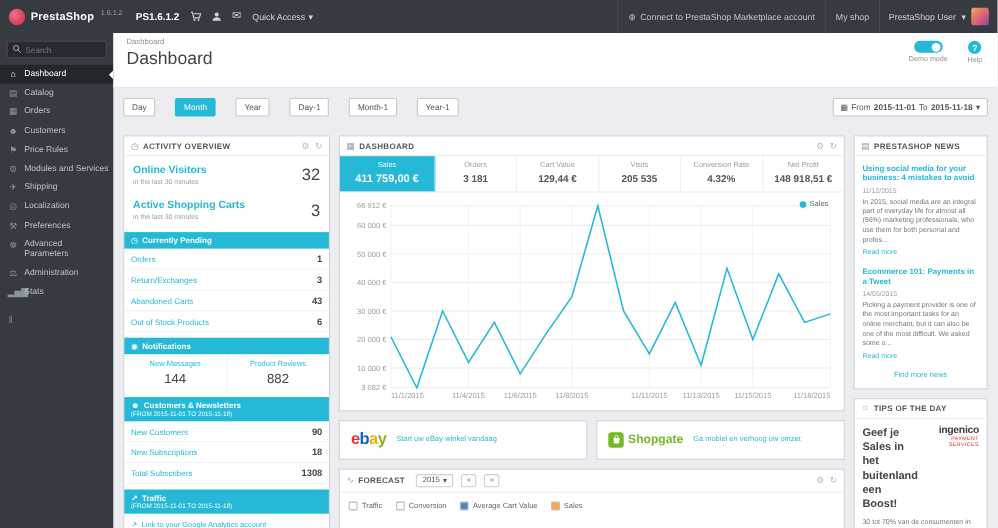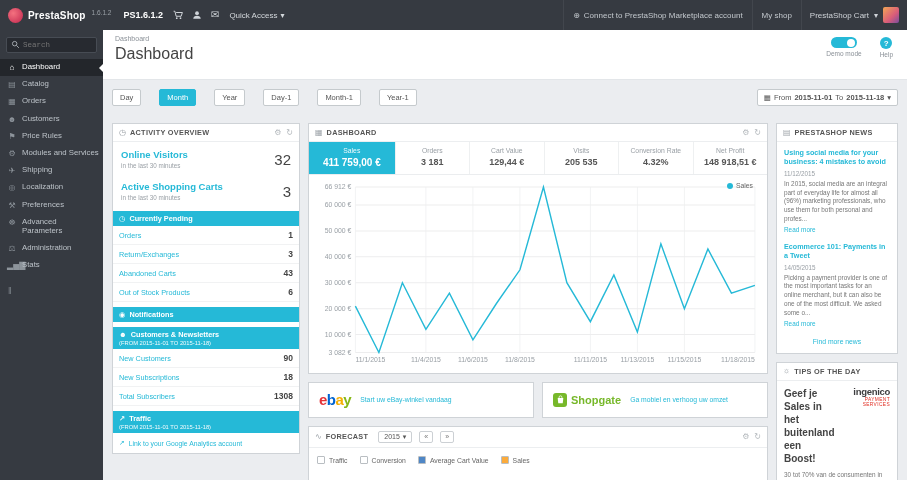--- a/index.html
+++ b/index.html
@@ -18,21 +18,21 @@
 .tb-icon{cursor:pointer;display:flex;align-items:center;font-size:10px;color:#cfd3d8;line-height:1;}
 .quick-access{font-size:8px;color:#d4d8dc;cursor:pointer;display:flex;gap:3px;align-items:center;}
 .tb-spacer{flex:1;}
 .tb-link{display:flex;align-items:center;gap:4px;font-size:8px;color:#c3c8cd;padding:0 9px;height:30px;border-left:1px solid #42464d;cursor:pointer;white-space:nowrap;}
 .user-menu{display:flex;align-items:center;gap:5px;padding:0 8px;height:30px;border-left:1px solid #42464d;cursor:pointer;}
 .avatar{width:16px;height:16px;border-radius:2px;background:linear-gradient(135deg,#f2a654,#d95c7a 60%,#7a4d9e);}
 
 
 .sidebar{position:absolute;top:30px;left:0;width:103px;height:450px;background:var(--sidebar-bg,#363a41);overflow:hidden;}
 .search-box{margin:7px 6px 6px;display:flex;align-items:center;background:#272a30;border:1px solid #474c54;border-radius:2px;height:16px;padding:0 4px;gap:3px;}
-.search-box input{flex:1;min-width:0;background:transparent;border:none;outline:none;color:#cfd3d8;font-size:7.5px;font-family:Liberation Mono, monospace;}
+.search-box input{flex:1;min-width:0;background:transparent;border:none;outline:none;color:#cfd3d8;font-size:7.5px;font-family:Liberation Sans, sans-serif;}
 .menu{margin-top:2px;}
 .menu-item{position:relative;display:flex;align-items:flex-start;gap:5px;padding:4px 4px 4px 7px;color:#bcc2c8;font-size:7.8px;cursor:pointer;line-height:1.15;}
 .menu-item .mi-icon{width:10px;text-align:center;font-size:8px;color:#8d949b;flex:none;}
 .menu-item.active{background:#23262b;color:#fff;}
 .menu-item.active .mi-icon{color:#fff;}
 .menu-item.active::after{content:"";position:absolute;right:0;top:50%;margin-top:-4px;border:4px solid transparent;border-right:4px solid #ffffff;}
 .collapse-btn{margin:12px 0 0 8px;color:#7d848b;font-size:9px;cursor:pointer;letter-spacing:2px;}
 
 
 .main{position:absolute;top:30px;left:103px;width:804px;height:450px;overflow:hidden;}
@@ -159,21 +159,21 @@
   </div>
   <div class="tb-spacer"></div>
   <div class="tb-link">
     <span>⊕</span>
     <span>Connect to PrestaShop Marketplace account</span>
   </div>
   <div class="tb-link">
     <span>My shop</span>
   </div>
   <div class="user-menu">
-    <span>PrestaShop Cart</span>
+    <span>PrestaShop User</span>
     <span>▾</span>
     <span class="avatar"></span>
   </div>
 </header>
 
 <aside class="sidebar">
   <div class="search-box">
     <span>
       <svg viewBox="0 0 16 16" width="9" height="9">
           <circle cx="6.5" cy="6.5" r="4" fill="none" stroke="#aab0b6" stroke-width="1.6"></circle>
@@ -318,20 +318,30 @@
         </div>
         <div class="a-row">
           <span class="a-label">Out of Stock Products</span>
           <span class="a-value">6</span>
         </div>
 
         <div class="subheader">
           <div class="sh-main">
             <span>◉</span>
             <span>Notifications</span>
+          </div>
+        </div>
+        <div class="notif-grid">
+          <div class="notif-cell">
+            <div class="nc-label">New Messages</div>
+            <div class="nc-value">144</div>
+          </div>
+          <div class="notif-cell">
+            <div class="nc-label">Product Reviews</div>
+            <div class="nc-value">882</div>
           </div>
         </div>
 
         <div class="subheader">
           <div class="sh-main">
             <span>☻</span>
             <span>Customers &amp; Newsletters</span>
           </div>
           <div class="sh-sub">(FROM 2015-11-01 TO 2015-11-18)</div>
         </div>

